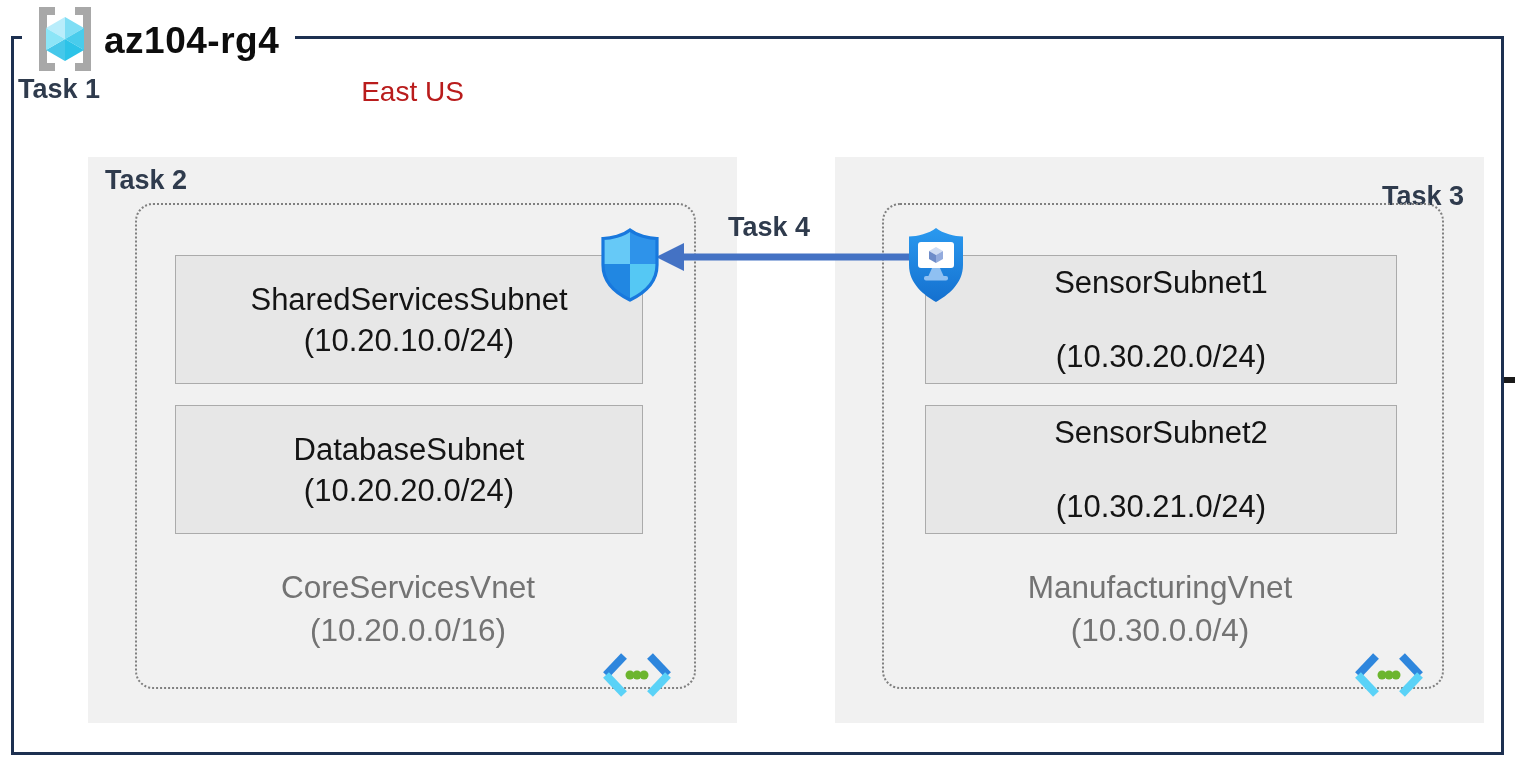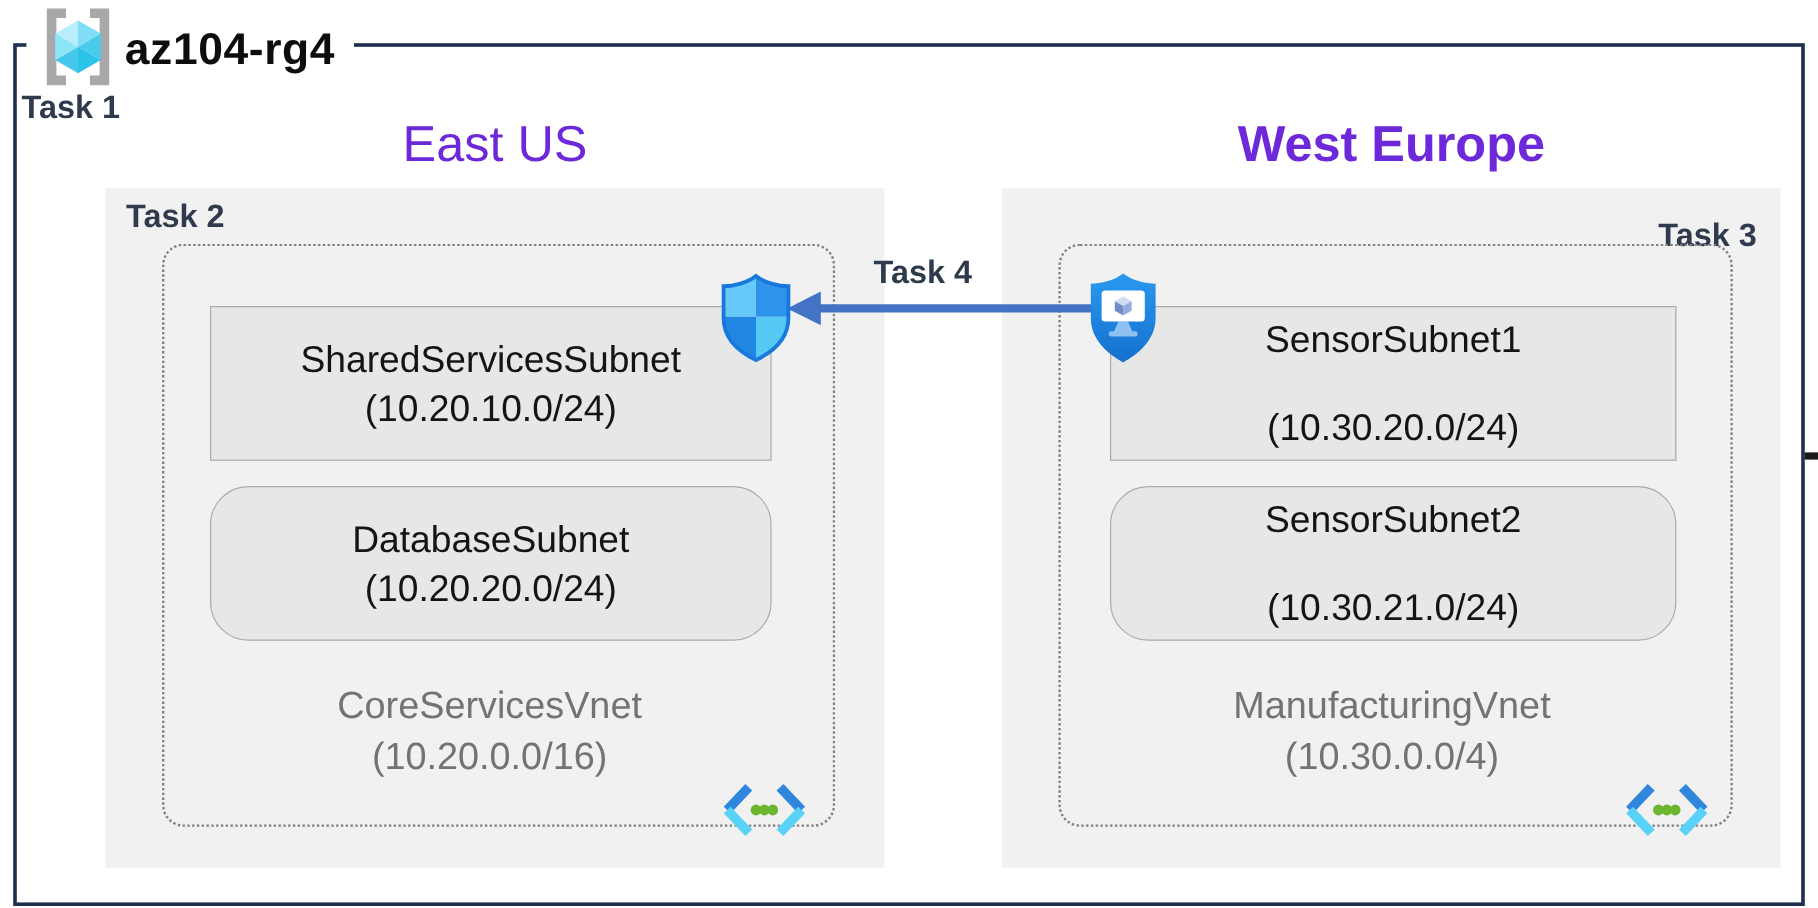--- a/index.html
+++ b/index.html
@@ -12,39 +12,39 @@
     border:3px solid #1d3050; background:transparent;
   }
   .rg-header {
     position:absolute; left:22px; top:2px; height:78px; z-index:6;
     display:flex; align-items:center; gap:2px;
     background:#ffffff; padding:0 16px 0 6px;
   }
   .rg-title { font-size:37px; font-weight:bold; color:#0d0d0d; letter-spacing:.5px; }
   .task-label { font-weight:bold; color:#2f3b4d; font-size:27px; }
   .task1 { position:absolute; left:18px; top:74px; z-index:6; }
-  .region-title { position:absolute; top:96px; font-size:42px; color:#6d28d9; z-index:2; }
+  .region-title { position:absolute; top:76px; font-size:28px; color:#b91c1c; z-index:2; }
   .rt-east { left:88px;  width:649px; text-align:center; font-weight:400; }
   .rt-west { left:835px; width:649px; text-align:center; font-weight:600; }
   .region { position:absolute; top:157px; width:649px; height:566px; background:#f1f1f1; z-index:1; }
   .rg-east { left:88px; } .rg-west { left:835px; }
   .task2 { position:absolute; left:17px; top:8px; }
   .task3 { position:absolute; right:20px; top:24px; }
   .vnet-box { position:absolute; border:2.5px dotted #808080; border-radius:18px; z-index:2; }
   .vb-east { left:135px; top:203px; width:557px; height:482px; }
   .vb-west { left:882px; top:203px; width:558px; height:482px; }
   .subnet {
     position:absolute; background:#e7e7e7; border:1.5px solid #ababab; z-index:3;
     display:flex; flex-direction:column; justify-content:center; align-items:center;
     text-align:left; font-size:31px; color:#141414; line-height:41px;
   }
   .sn-east { left:175px; width:466px; }
   .sn-west { left:925px; width:470px;gap:33px; }
   .row1 { top:255px; height:127px; }
-  .row2 { top:405px; height:127px;border-radius:32px; }
+  .row2 { top:405px; height:127px; }
   .vnet-label {
     position:absolute; top:566px; z-index:3; text-align:center;
     font-size:31.5px; color:#737373; line-height:43px;
   }
   .vl-east { left:175px; width:466px; }
   .vl-west { left:925px; width:470px; }
   .icon-abs { position:absolute; z-index:5; line-height:0; }
   .nsg-pos     { left:597px;  top:227px; }
   .bastion-pos { left:905px;  top:226px; }
   .vi-east     { left:599px;  top:651px; }
@@ -74,21 +74,20 @@
         <polygon points="37,59 18,48 37,37" fill="#45c8ea"></polygon>
         <polygon points="18,26 18,48 37,37" fill="#8ce5f7"></polygon>
       </svg>
     </span>
     <span class="rg-title">az104-rg4</span>
   </div>
 
   <div class="task-label task1">Task 1</div>
 
   <div class="region-title rt-east">East US</div>
-  <div class="region-title rt-west">West Europe</div>
 
   <div class="region rg-east">
     <div class="task-label task2">Task 2</div>
   </div>
   <div class="region rg-west">
     <div class="task-label task3">Task 3</div>
   </div>
 
   <div class="vnet-box vb-east"></div>
   <div class="vnet-box vb-west"></div>

